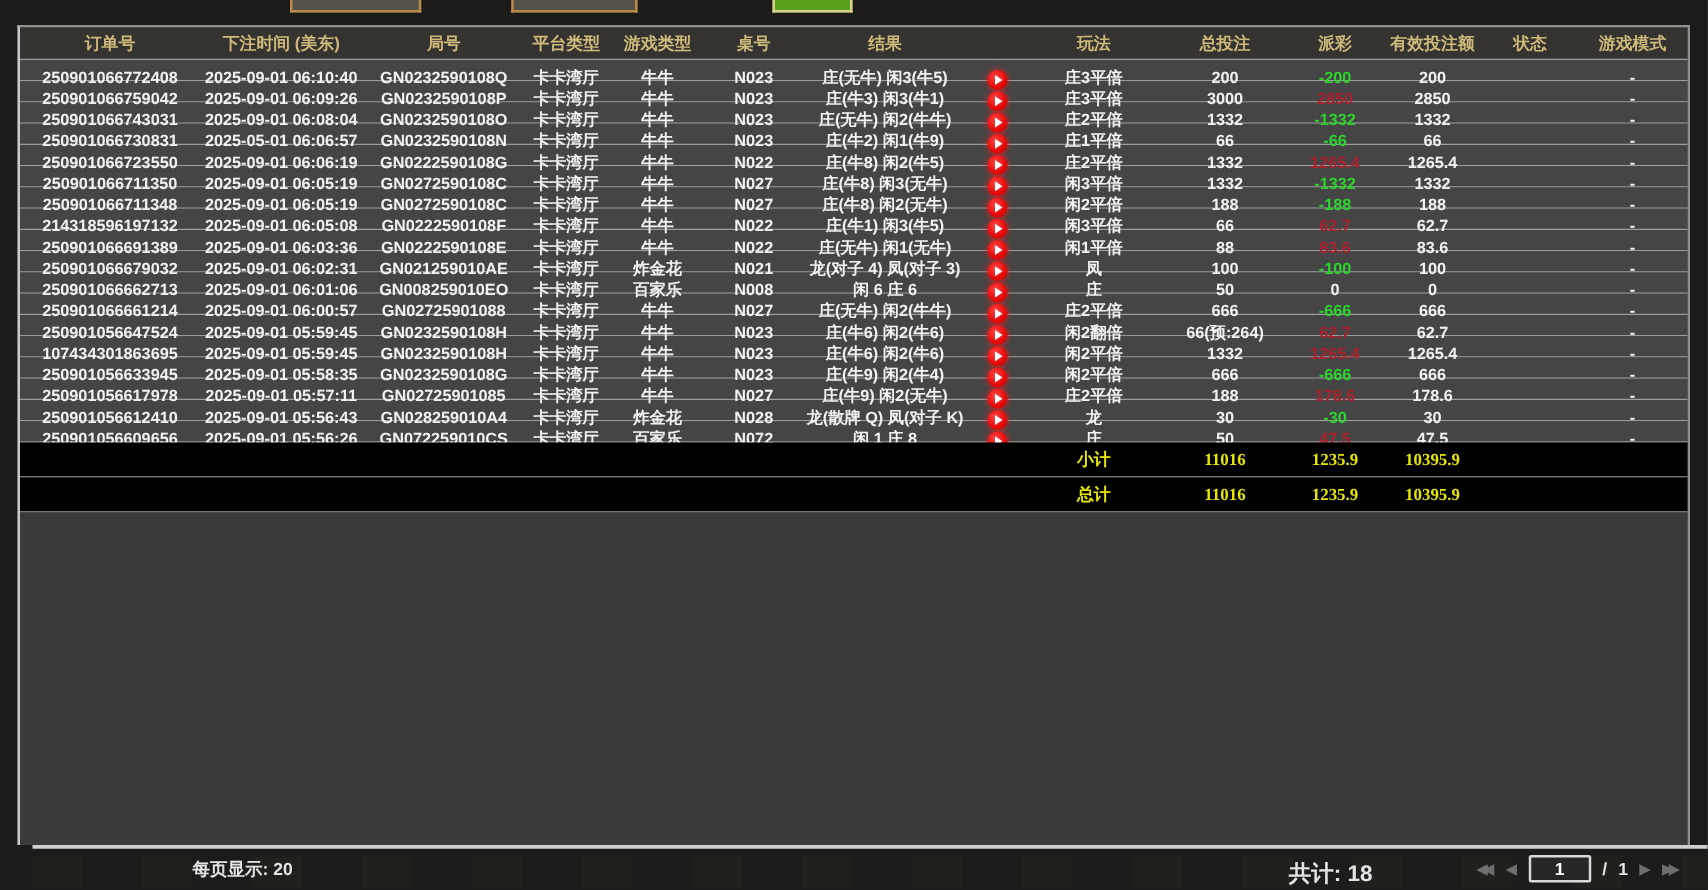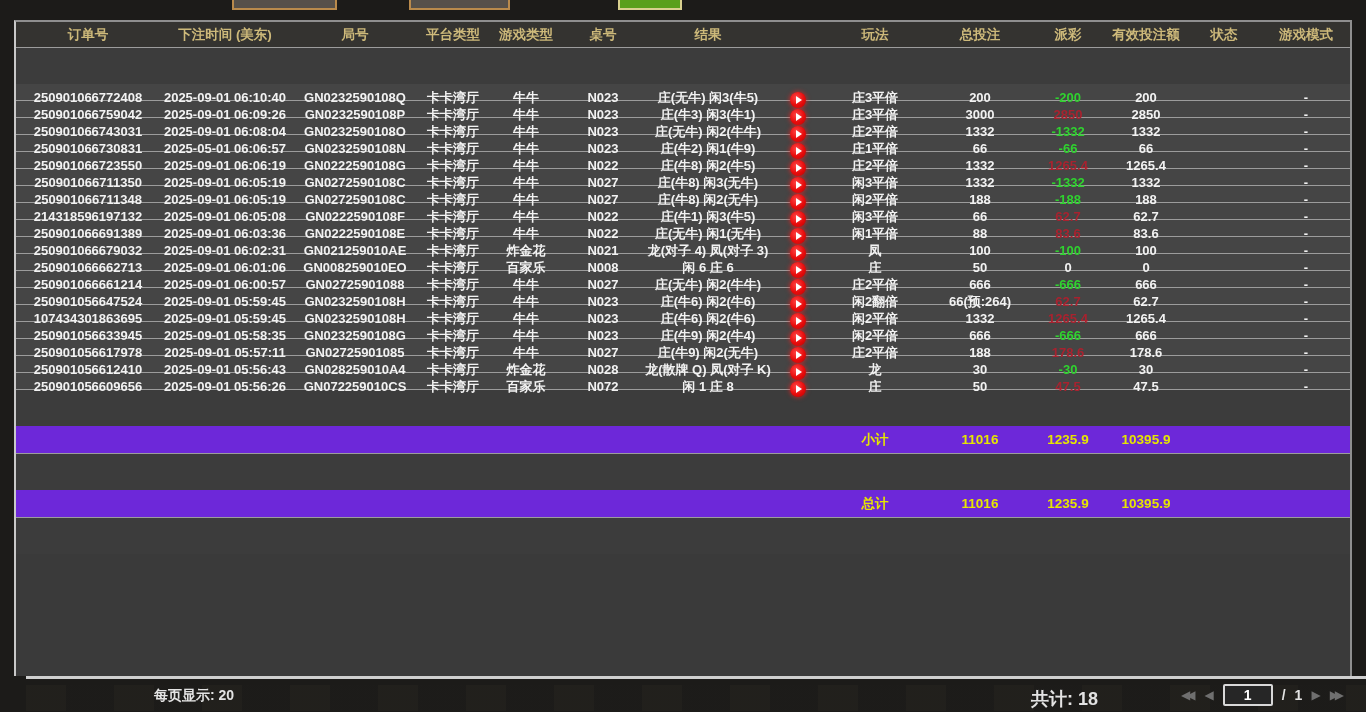--- a/index.html
+++ b/index.html
@@ -30,21 +30,21 @@
   .tabstub.t1{left:232px;width:105px;}
   .tabstub.t2{left:409px;width:101px;}
   .tabstub.t3{left:618px;width:64px;background:#5aa01c;border-color:#d9d08f;}
   
   .panel{
     position:absolute;left:14px;top:20px;width:1338px;height:656px;
     background:#3c3c3c;
     border-left:2px solid var(--panel-border);
     border-right:2px solid #8f8f8f;
     border-top:2px solid #8f8f8f;
-    display:flex;flex-direction:column;gap:36px;
+    display:flex;flex-direction:column;
   }
   .grid{display:grid;grid-template-columns:144px 130px 130px 66px 80px 74px 136px 44px 110px 100px 76px 80px 76px 88px;}
   .thead{background:var(--panel-header);height:26px;border-bottom:1px solid var(--sep);}
   .thead .hcell{
     color:var(--gold);font-size:13.5px;line-height:26px;text-align:center;
     white-space:nowrap;overflow:hidden;
   }
   .trow{background:var(--panel-row);height:17px;border-bottom:1px solid var(--sep);}
   .cell{
     color:var(--white);font-size:13px;line-height:27.7px;text-align:center;
@@ -60,21 +60,21 @@
     background:radial-gradient(circle at 40% 35%, #ff4545 0%, #e60b0b 55%, #b80000 100%);
     box-shadow:0 0 4px 1px rgba(255,30,30,.55);
     display:inline-flex;align-items:center;justify-content:center;
     cursor:pointer;
   }
   .tri{
     width:0;height:0;margin-left:2px;
     border-top:4px solid transparent;border-bottom:4px solid transparent;
     border-left:6px solid #ffffff;
   }
-  .sumrow{background:#6d28d9;height:28.2px;border-bottom:1px solid var(--sep);}
+  .sumrow{background:#000000;height:28.2px;border-bottom:1px solid var(--sep);font-family:Liberation Serif, serif;}
   .sumrow .scell{
     color:var(--yellow);font-size:13.5px;line-height:28.2px;text-align:center;white-space:nowrap;
   }
   .sc-label{grid-column:9;}
   .sc-bet{grid-column:10;}
   .sc-pay{grid-column:11;}
   .sc-valid{grid-column:12;}
   .filler{flex:1;background:#3a3a3a;}
   
   .bottombar{

